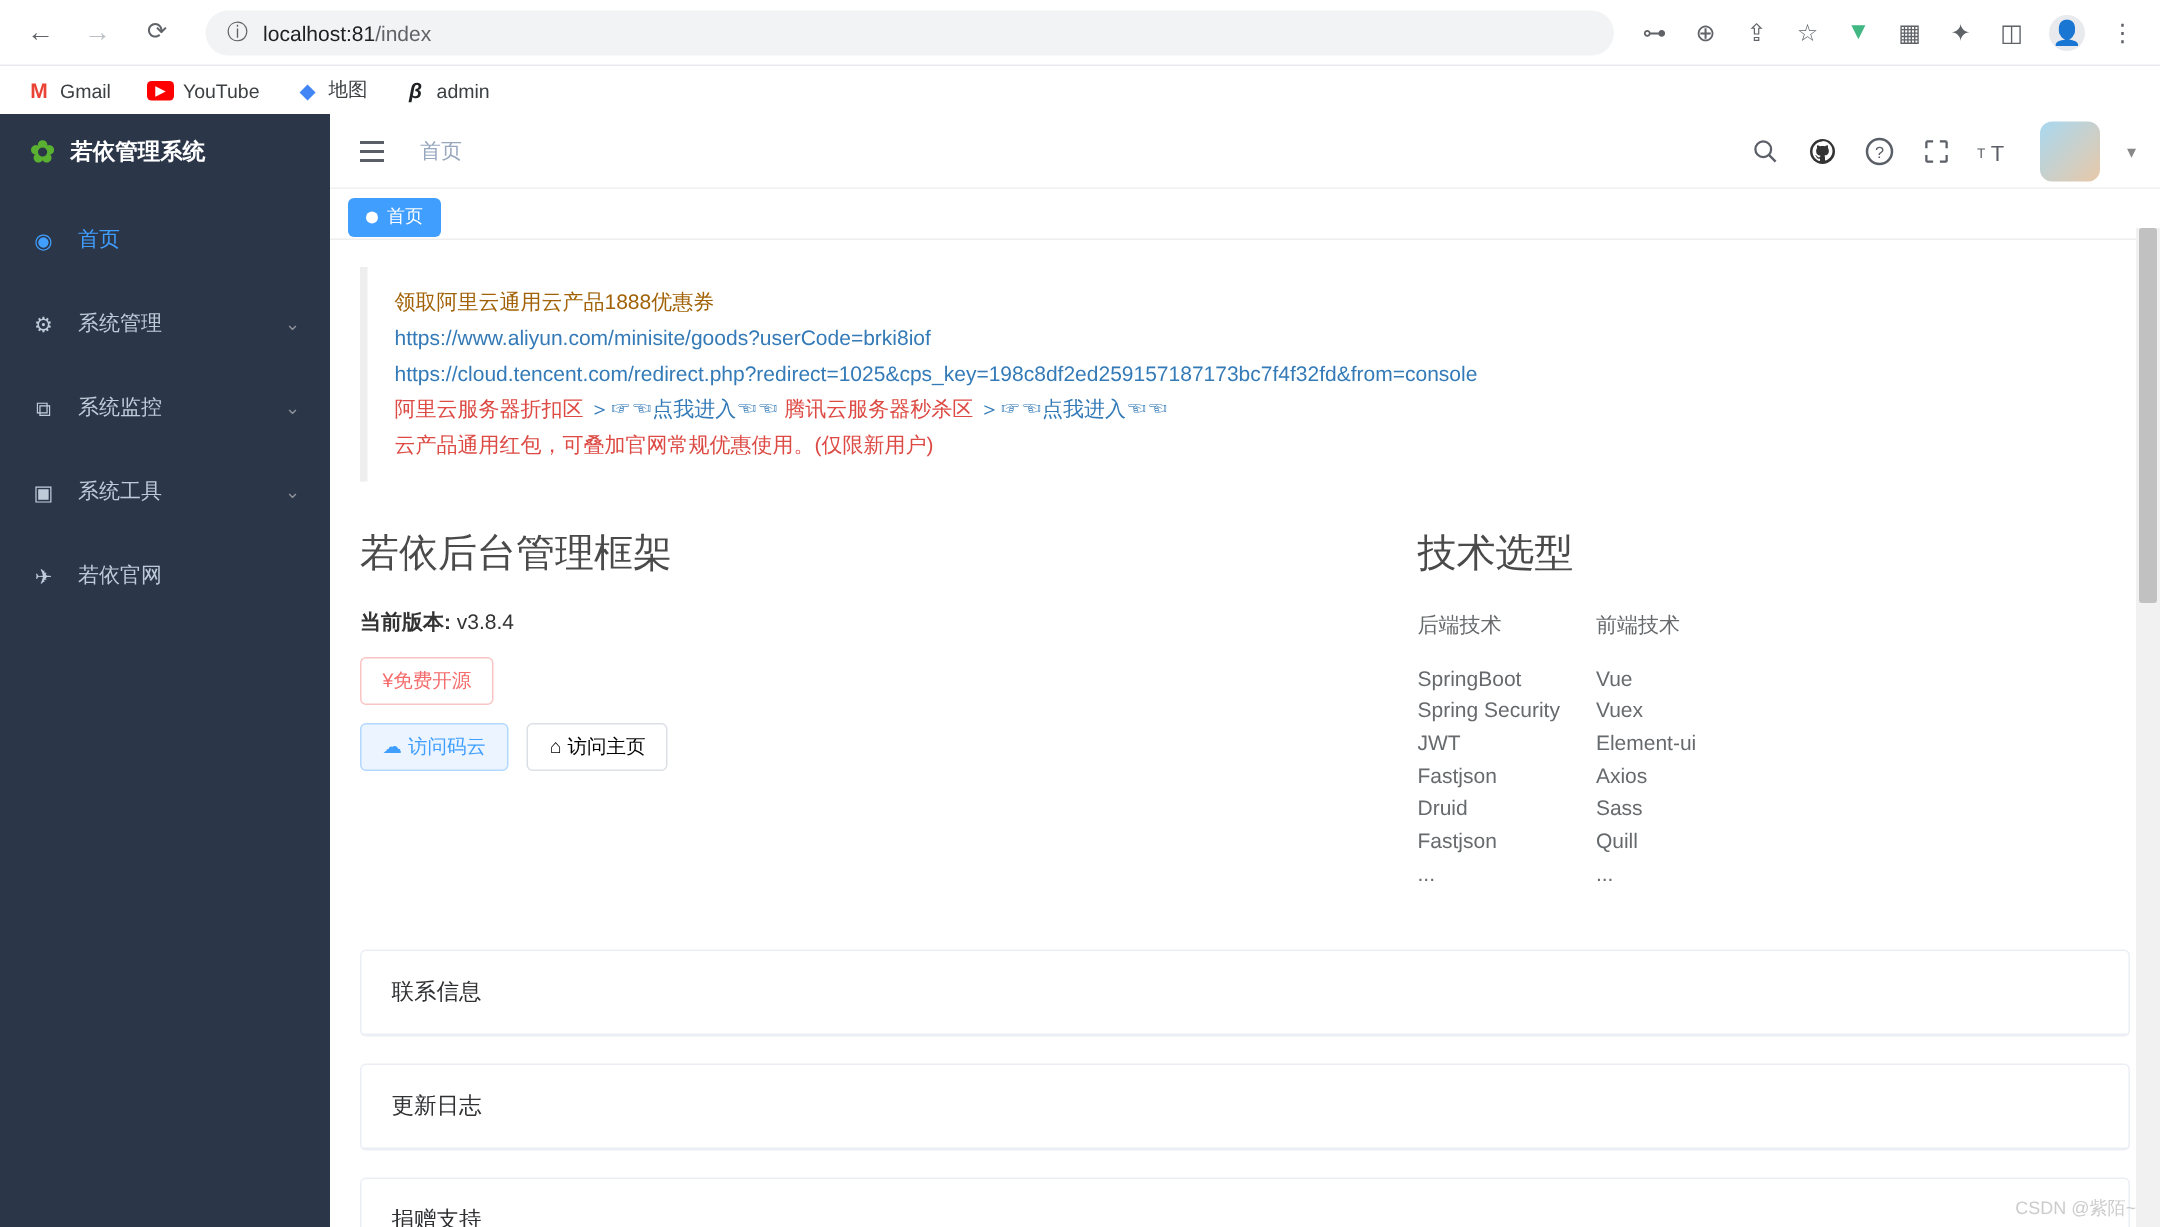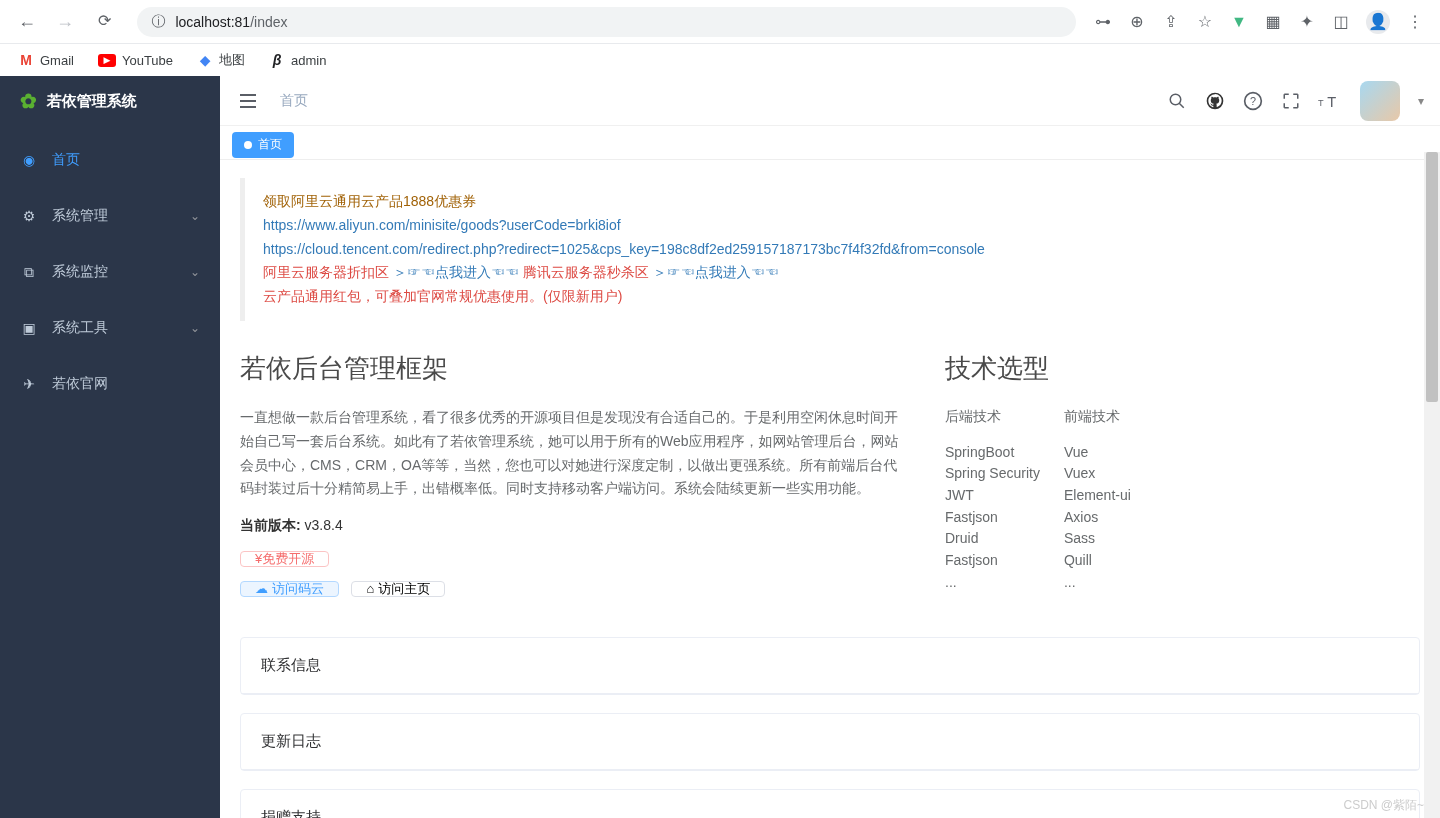--- a/index.html
+++ b/index.html
@@ -58,21 +58,21 @@
 .callout .orange { color: #a16207; }
 .callout .red { color: #dd4a43; }
 
 .cols { display: flex; gap: 40px; }
 .left-col { flex: 1.4; }
 .right-col { flex: 1; }
 h2 { font-size: 26px; font-weight: 400; color: #4a4a4a; margin-bottom: 20px; }
 .desc { font-size: 14px; color: #676a6c; line-height: 1.7; margin-bottom: 16px; }
 .version { font-size: 14px; color: #333; margin-bottom: 14px; }
 .version b { font-weight: 600; }
-.btn { display: inline-flex; align-items: center; gap: 4px; height: 16px; padding: 0 14px; border: 1px solid #dcdfe6; border-radius: 4px; font-size: 13px; cursor: pointer; background: #fff; margin-right: 8px; }
+.btn { display: inline-flex; align-items: center; gap: 4px; height: 32px; padding: 0 14px; border: 1px solid #dcdfe6; border-radius: 4px; font-size: 13px; cursor: pointer; background: #fff; margin-right: 8px; }
 .btn.pink { border-color: #fbc4c4; color: #f56c6c; }
 .btn.blue { border-color: #b3d8ff; color: #409eff; background: #ecf5ff; }
 .btn-row { margin-top: 12px; }
 .tech-cols { display: flex; gap: 24px; font-size: 14px; color: #676a6c; line-height: 1.55; }
 .tech-col h4 { font-weight: 400; color: #676a6c; margin-bottom: 14px; font-size: 14px; }
 
 .panels { display: flex; gap: 18px; margin-top: 40px; flex-direction: column; }
 .panel { flex: 1; border: 1px solid #ebeef5; border-radius: 4px; background: #fff; }
 .panel-header { height: 56px; display: flex; align-items: center; padding: 0 20px; font-size: 15px; color: #303133; border-bottom: 1px solid #ebeef5; }
 
@@ -224,21 +224,20 @@
             <a class="link">＞☞☜点我进入☜☜</a>
             <span class="red"> 腾讯云服务器秒杀区</span>
             <a class="link">＞☞☜点我进入☜☜</a>
           </div>
           <div><span class="red">云产品通用红包，可叠加官网常规优惠使用。(仅限新用户)</span></div>
         </div>
 
         <div class="cols">
           <div class="left-col">
             <h2>若依后台管理框架</h2>
-            <p class="desc">一直想做一款后台管理系统，看了很多优秀的开源项目但是发现没有合适自己的。于是利用空闲休息时间开始自己写一套后台系统。如此有了若依管理系统，她可以用于所有的Web应用程序，如网站管理后台，网站会员中心，CMS，CRM，OA等等，当然，您也可以对她进行深度定制，以做出更强系统。所有前端后台代码封装过后十分精简易上手，出错概率低。同时支持移动客户端访问。系统会陆续更新一些实用功能。</p>
             <p class="version"><b>当前版本:</b> <span>v3.8.4</span></p>
             <button class="btn pink">¥免费开源</button>
             <div class="btn-row">
               <button class="btn blue">
                 <span>☁</span>
                 <span>访问码云</span>
               </button>
               <button class="btn">
                 <span>⌂</span>
                 <span>访问主页</span>

